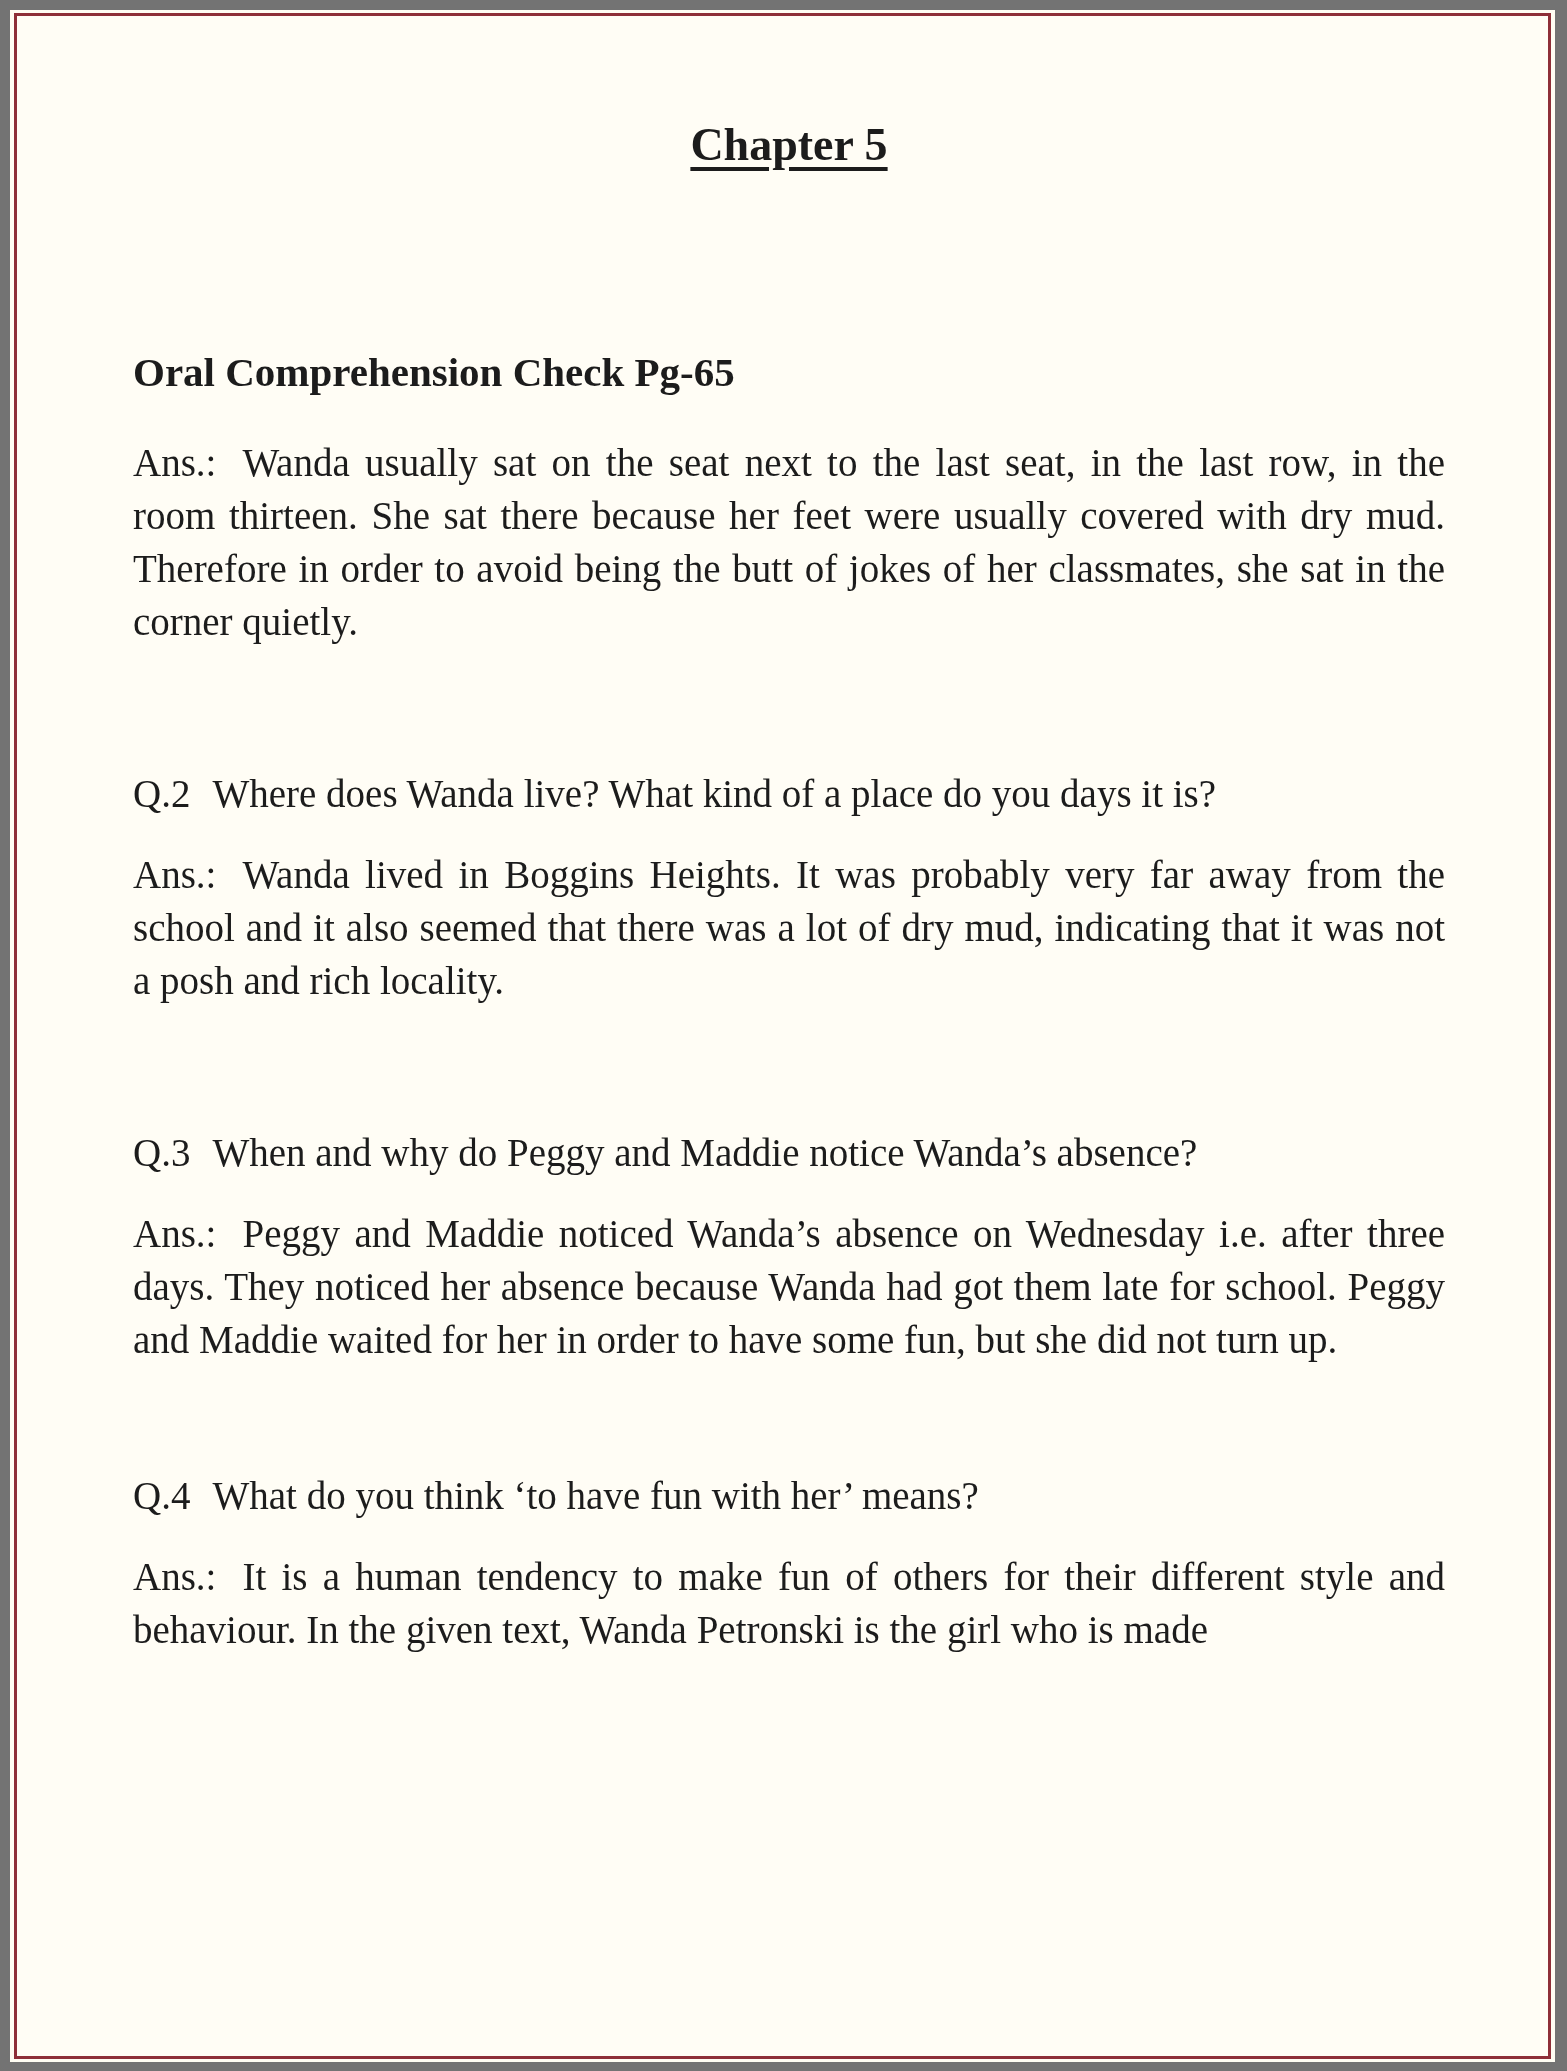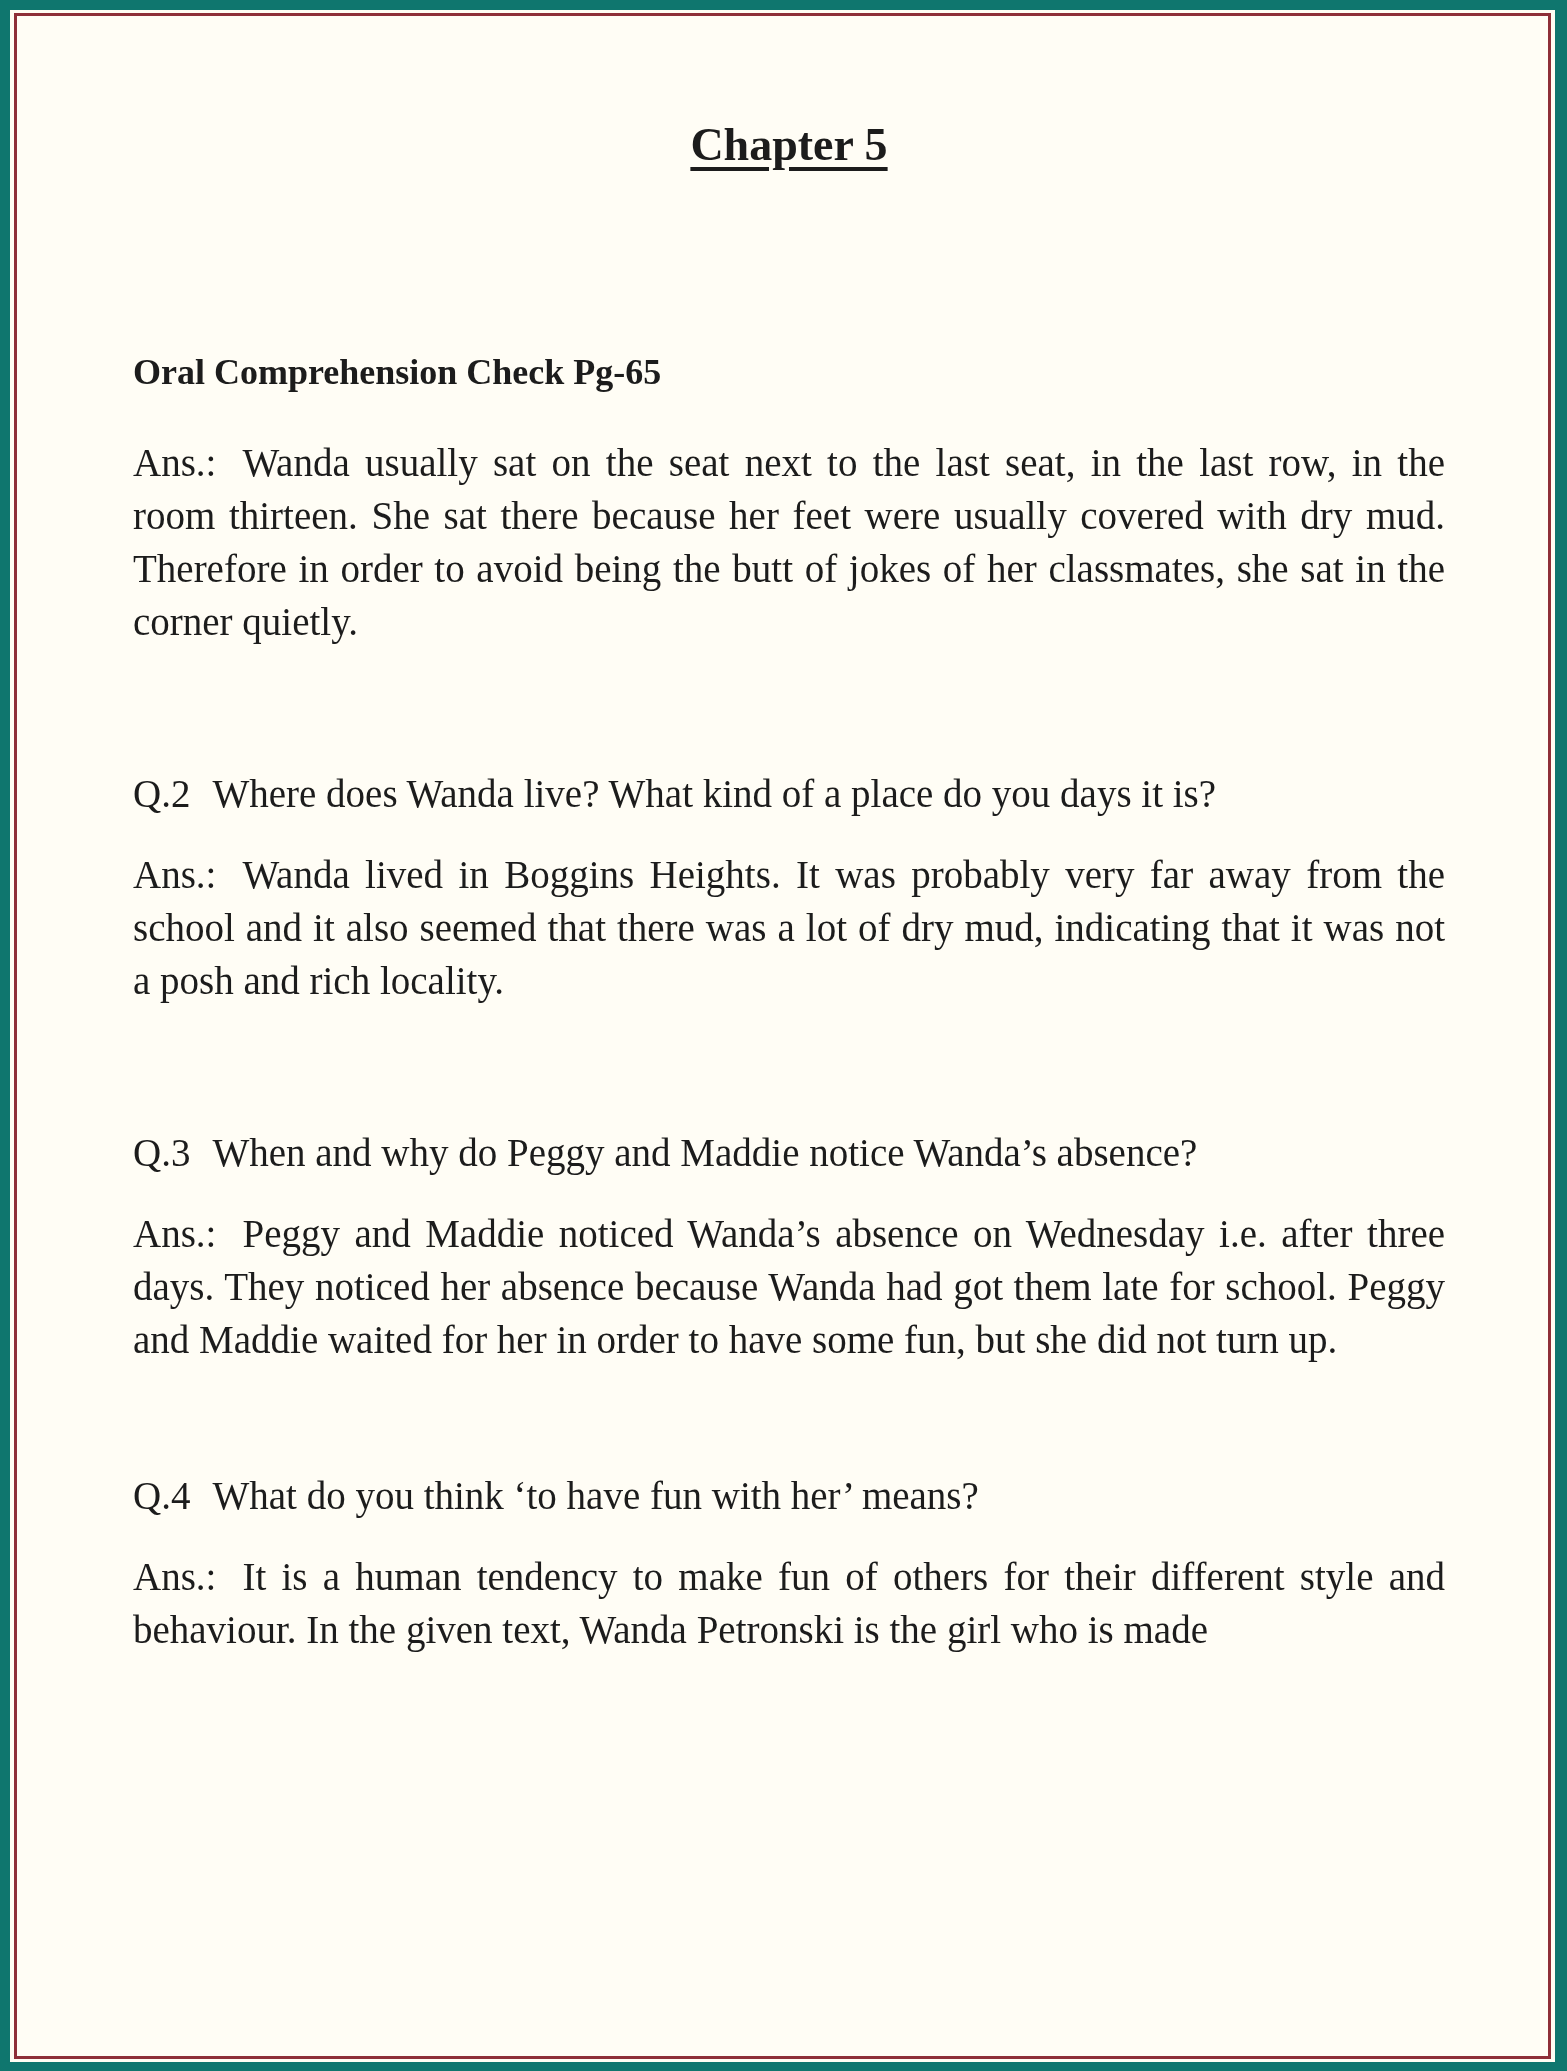--- a/index.html
+++ b/index.html
@@ -8,21 +8,21 @@
   }
   body {
     width: 1567px;
     height: 2071px;
     font-family: "Liberation Serif", serif;
   }
   .outer-frame {
     width: 1567px;
     height: 2071px;
     box-sizing: border-box;
-    background: #0f766e;
+    background: #737373;
     padding: 10px 12px 9px 10px;
   }
   .border-gap {
     width: 100%;
     height: 100%;
     box-sizing: border-box;
     background: #fffdf3;
     padding: 3px 4px;
   }
   .page {
@@ -45,21 +45,21 @@
   .title-line {
     display: block;
   }
   .title-line > span {
     text-decoration: underline;
     text-decoration-thickness: 4px;
     text-underline-offset: 7px;
   }
   .section-heading {
     margin: 172px 0 40px 0;
-    font-size: 36px;
+    font-size: 41px;
     font-weight: bold;
     line-height: 48px;
   }
   .qa-block {
     margin: 0;
   }
   .qa-block + .qa-block {
     margin-top: 120px;
   }
   .qa-block.gap-large {

